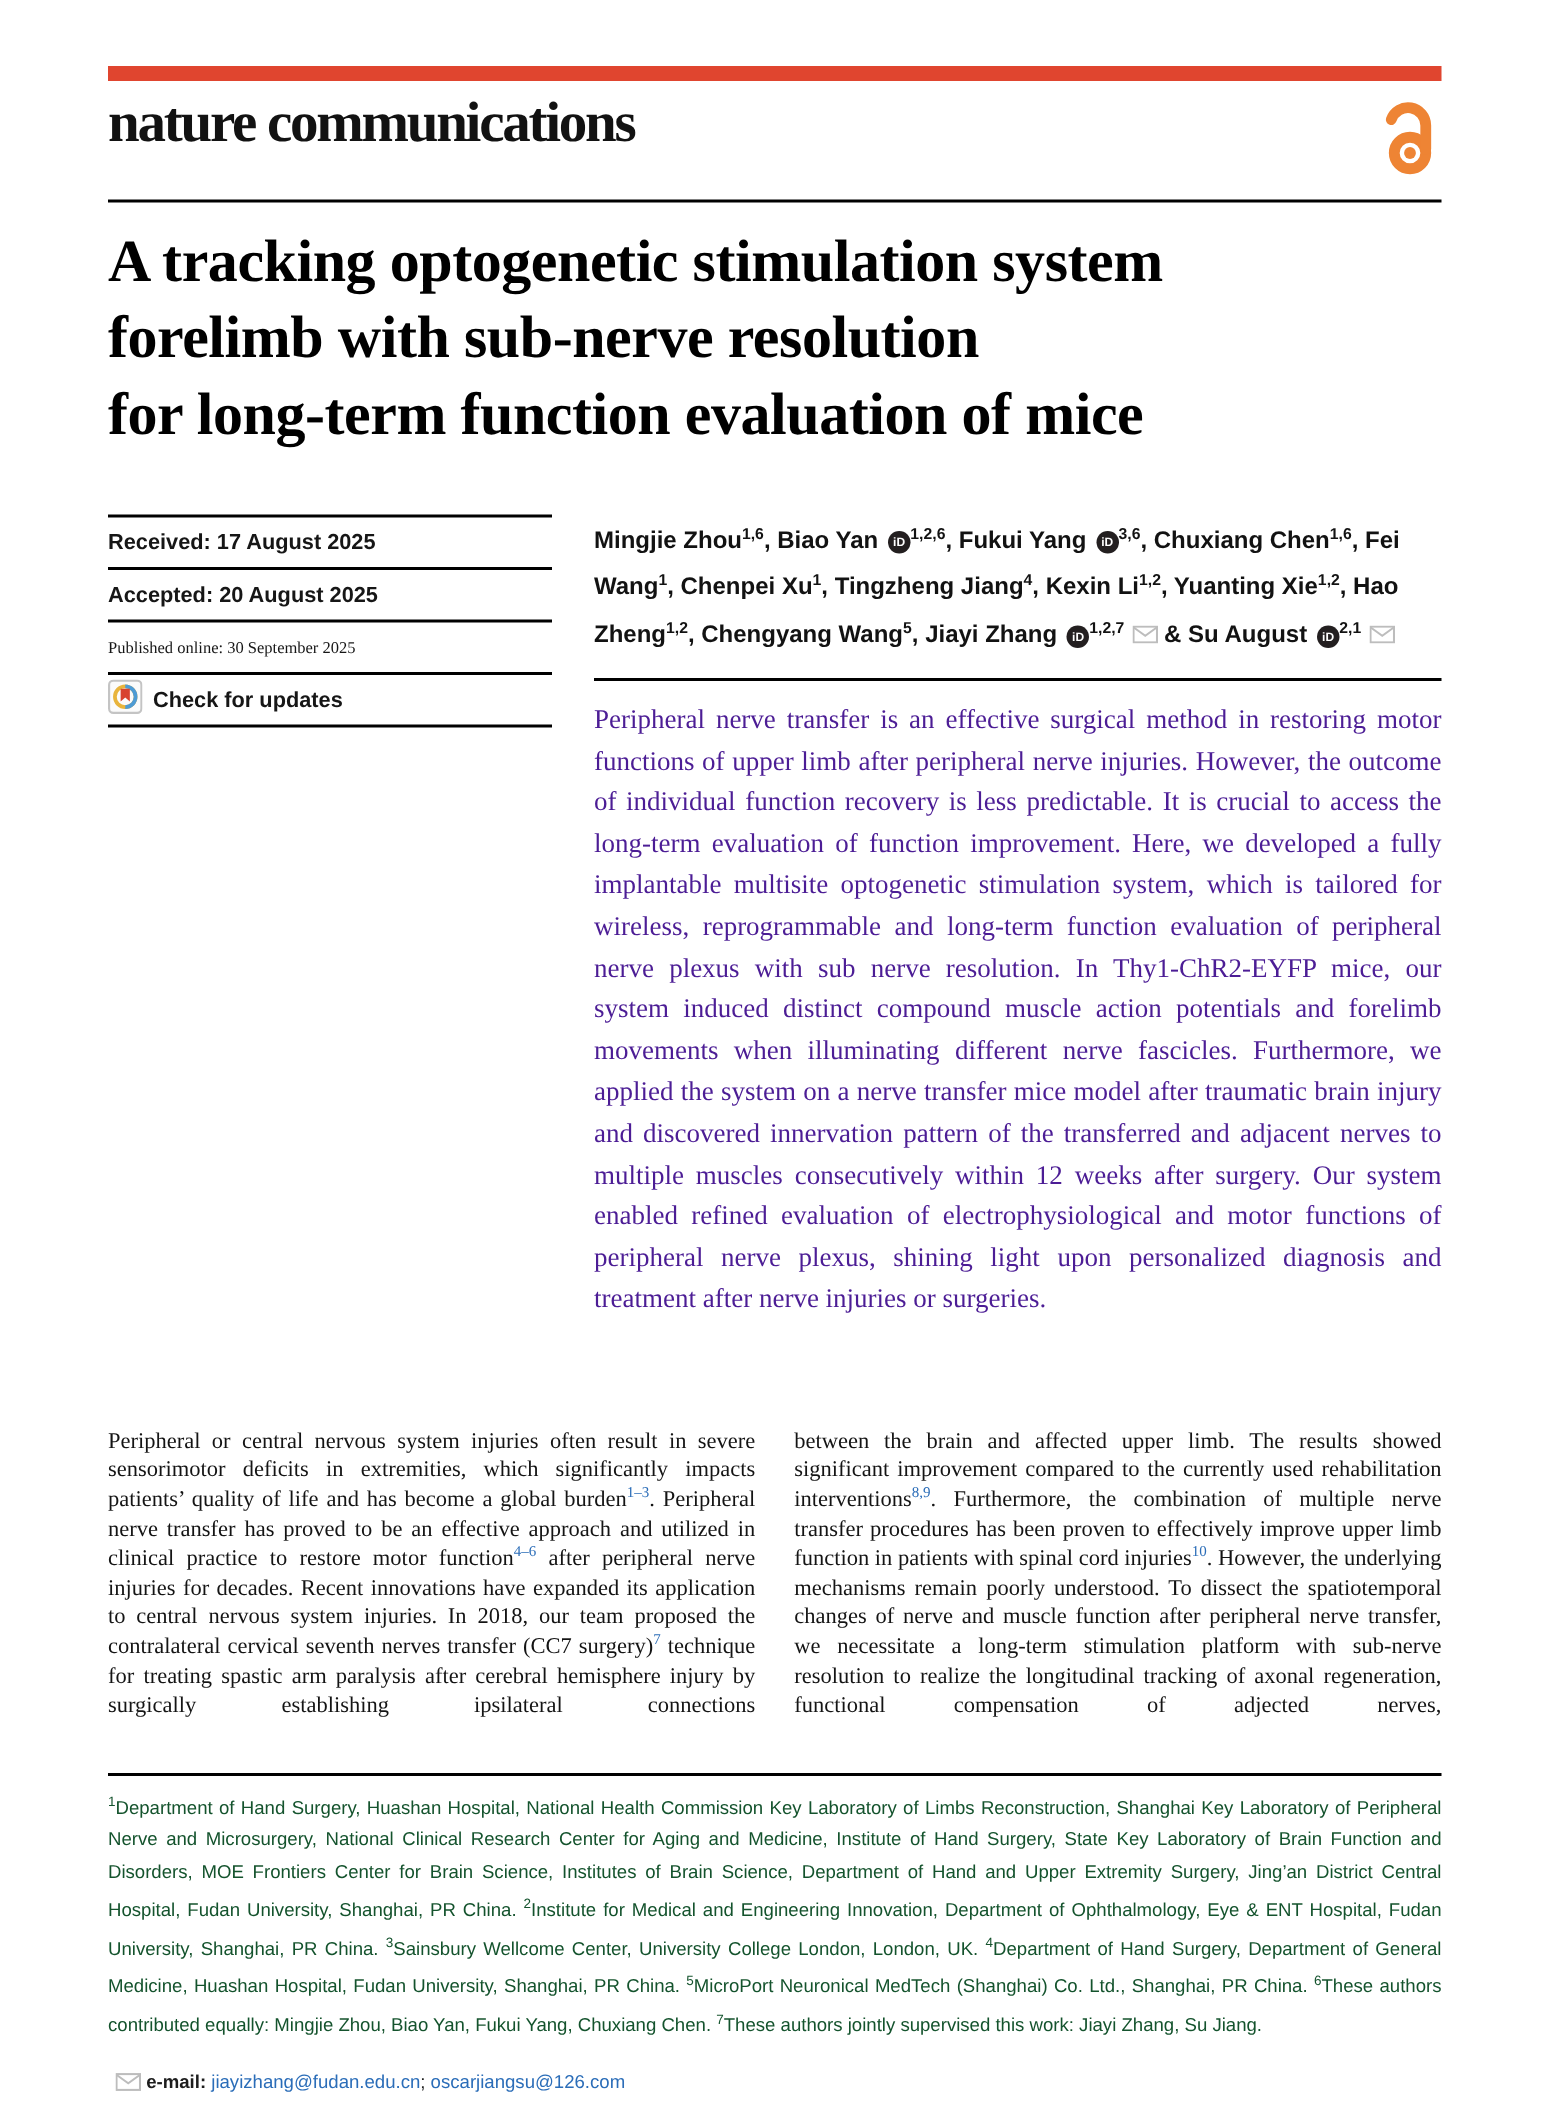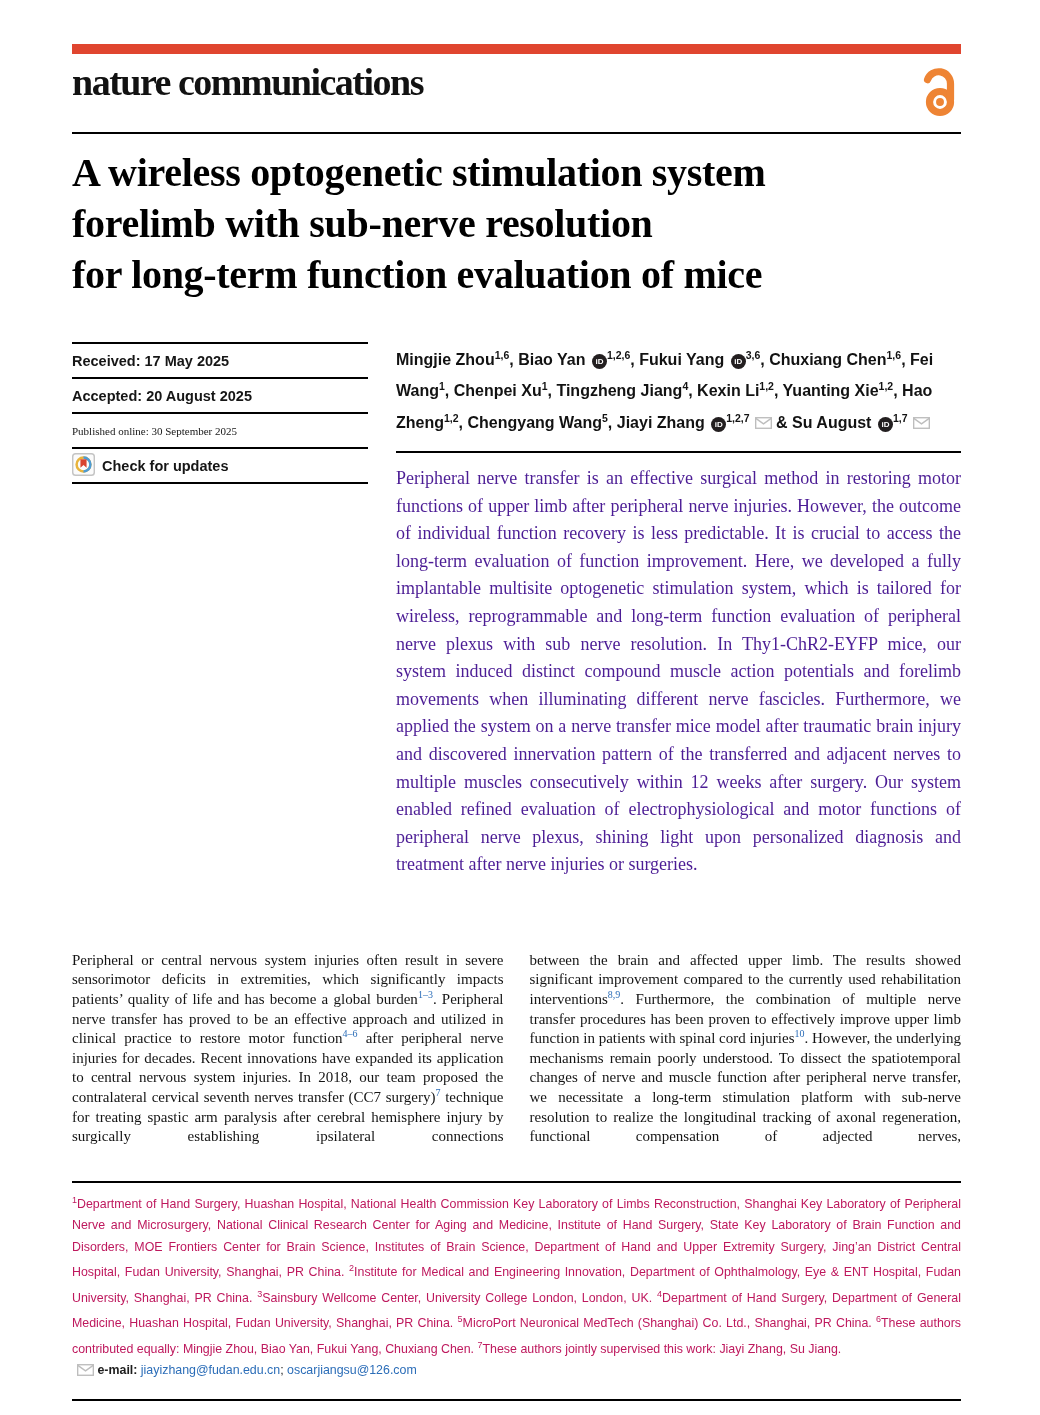--- a/index.html
+++ b/index.html
@@ -56,21 +56,21 @@
 
   .body-cols { display:flex; gap:26px; margin-top:56px; }
   .col {
     flex:1; margin:0; font-family:"Liberation Serif", serif; font-size:15px;
     line-height:19.6px; text-align:justify; text-align-last:justify; color:#141414;
   }
   sup.ref { color:var(--link-blue, #2b6db8); font-size:10px; line-height:0; }
 
   .footnote-sep { border-top:2px solid #000; margin-top:34px; }
   .footnotes {
-    margin:7px 0 0; font-size:12.4px; line-height:21.4px; text-align:justify; color:#be185d;
+    margin:7px 0 17px; font-size:12.4px; line-height:21.4px; text-align:justify; color:#14532d;
   }
   .footnotes sup { font-size:9px; }
   .email-line { font-size:12.4px; line-height:21.4px; color:#1d1d1d; }
   .email-line .env svg { vertical-align:-2px; }
   .email-label { font-weight:700; }
   .email-link { color:var(--link-blue, #2b6db8); }
 
   footer { margin-top:17px; }
   .footer-rule { border-top:2.6px solid #000; }
   .footer-row { display:flex; justify-content:space-between; padding-top:12px; font-size:14.5px; }
@@ -93,49 +93,49 @@
         <circle cx="32" cy="58" r="6" fill="var(--oa-orange, #ee8434)"></circle>
         <path d="M48 54 L48 30 A18 18 0 0 0 13 24" fill="none" stroke="var(--oa-orange, #ee8434)" stroke-width="11" stroke-linecap="round"></path>
       </svg>
     </div>
   </div>
 
 
   <hr class="rule-heavy">
 
   <h1 class="title">
-    <div>A wireless optogenetic stimulation system</div>
+    <div>A tracking optogenetic stimulation system</div>
     <div>forelimb with sub-nerve resolution</div>
     <div>for long-term function evaluation of mice</div>
   </h1>
 
   <div class="info-grid">
 
     <div class="meta-col">
-      <div class="meta-row">Received: 17 May 2025</div>
+      <div class="meta-row">Received: 17 August 2025</div>
       <div class="meta-row">Accepted: 20 August 2025</div>
       <div class="meta-row serif">Published online: 30 September 2025</div>
       <div class="meta-row check-row">
         <span>
           <svg width="23" height="23" viewBox="0 0 24 24">
             <rect x="0.75" y="0.75" width="22.5" height="22.5" rx="3" fill="#fbfbfb" stroke="#c4c4c4" stroke-width="1.5"></rect>
             <circle cx="12" cy="12" r="7.2" fill="none" stroke="#e8b43c" stroke-width="2.6"></circle>
             <path d="M12 4.8 A7.2 7.2 0 0 1 12 19.2" fill="none" stroke="#4d9bd5" stroke-width="2.6"></path>
             <path d="M8.8 6.5 h6.4 v8.8 l-3.2 -2.7 -3.2 2.7 z" fill="#d8432f"></path>
           </svg>
         </span>
         <span>Check for updates</span>
       </div>
     </div>
 
     <div class="authors-col">
       <p class="authors"><span class="author-name">Mingjie Zhou</span><sup class="asup">1,6</sup>, <span class="author-name">Biao Yan</span> <span class="orcid">iD</span><sup class="asup">1,2,6</sup>, <span class="author-name">Fukui Yang</span> <span class="orcid">iD</span><sup class="asup">3,6</sup>, <span class="author-name">Chuxiang Chen</span><sup class="asup">1,6</sup>, <span class="author-name">Fei Wang</span><sup class="asup">1</sup>, <span class="author-name">Chenpei Xu</span><sup class="asup">1</sup>, <span class="author-name">Tingzheng Jiang</span><sup class="asup">4</sup>, <span class="author-name">Kexin Li</span><sup class="asup">1,2</sup>, <span class="author-name">Yuanting Xie</span><sup class="asup">1,2</sup>, <span class="author-name">Hao Zheng</span><sup class="asup">1,2</sup>, <span class="author-name">Chengyang Wang</span><sup class="asup">5</sup>, <span class="author-name">Jiayi Zhang</span> <span class="orcid">iD</span><sup class="asup">1,2,7</sup><span class="env"><svg width="17" height="12" viewBox="0 0 20 14">
               <rect x="0.8" y="0.8" width="18.4" height="12.4" fill="none" stroke="#bdbdbd" stroke-width="1.6"></rect>
               <path d="M1 1.5 L10 8 L19 1.5" fill="none" stroke="#bdbdbd" stroke-width="1.6"></path>
-            </svg></span> &amp; <span class="author-name">Su August</span> <span class="orcid">iD</span><sup class="asup">1,7</sup><span class="env"><svg width="17" height="12" viewBox="0 0 20 14">
+            </svg></span> &amp; <span class="author-name">Su August</span> <span class="orcid">iD</span><sup class="asup">2,1</sup><span class="env"><svg width="17" height="12" viewBox="0 0 20 14">
               <rect x="0.8" y="0.8" width="18.4" height="12.4" fill="none" stroke="#bdbdbd" stroke-width="1.6"></rect>
               <path d="M1 1.5 L10 8 L19 1.5" fill="none" stroke="#bdbdbd" stroke-width="1.6"></path>
             </svg></span></p>
       <div class="abstract-rule"></div>
       <p class="abstract">Peripheral nerve transfer is an effective surgical method in restoring motor functions of upper limb after peripheral nerve injuries. However, the outcome of individual function recovery is less predictable. It is crucial to access the long-term evaluation of function improvement. Here, we developed a fully implantable multisite optogenetic stimulation system, which is tailored for wireless, reprogrammable and long-term function evaluation of peripheral nerve plexus with sub nerve resolution. In Thy1-ChR2-EYFP mice, our system induced distinct compound muscle action potentials and forelimb movements when illuminating different nerve fascicles. Furthermore, we applied the system on a nerve transfer mice model after traumatic brain injury and discovered innervation pattern of the transferred and adjacent nerves to multiple muscles consecutively within 12 weeks after surgery. Our system enabled refined evaluation of electrophysiological and motor functions of peripheral nerve plexus, shining light upon personalized diagnosis and treatment after nerve injuries or surgeries.</p>
     </div>
 
   </div>
 
   <div class="body-cols">

